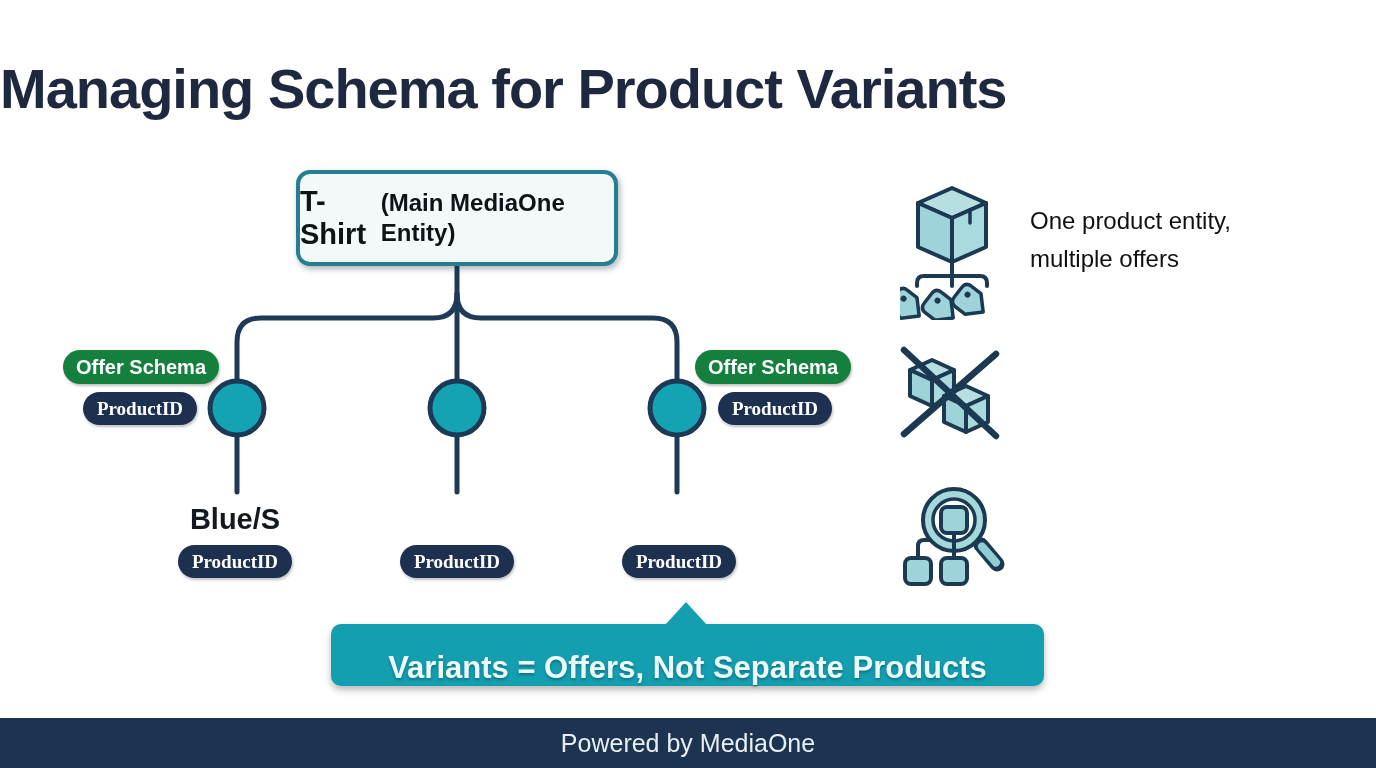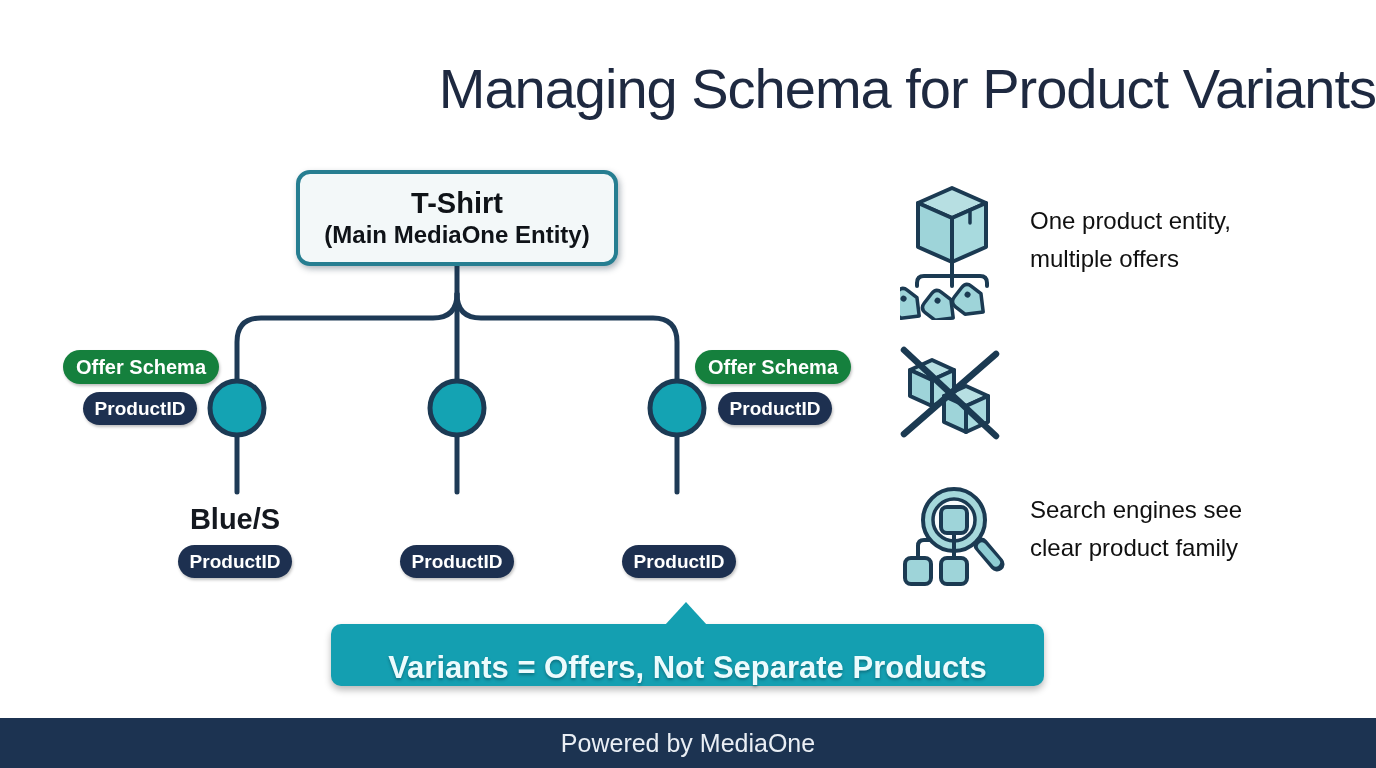--- a/index.html
+++ b/index.html
@@ -4,44 +4,44 @@
 <style>
   html,body{margin:0;padding:0;background:#e8e8e8;}
   .stage{
     position:relative;width:1376px;height:768px;margin:0 auto;
     background:#ffffff;overflow:hidden;
     font-family:"Liberation Sans",sans-serif;
   }
   
   .title{
     position:absolute;left:0;right:0;top:56px;margin:0;
-    text-align:right;font-size:56px;font-weight:400;letter-spacing:-1px;
+    text-align:left;font-size:56px;font-weight:700;letter-spacing:-1px;
     color:#1e2940;
   }
   
   .root-box{
     position:absolute;left:296px;top:170px;width:322px;height:96px;
     box-sizing:border-box;border:4px solid #267e91;border-radius:14px;
     background:#f3f8f9;box-shadow:2px 3px 6px rgba(25,45,65,.35);
-    display:flex;flex-direction:column;align-items:center;justify-content:center;
+    display:flex;flex-direction:row;align-items:center;justify-content:center;
   }
   .root-title{font-size:29px;font-weight:bold;color:#0f1318;line-height:33px;}
   .root-subtitle{font-size:24px;font-weight:bold;color:#0f1318;line-height:30px;}
   
   .tree{position:absolute;left:0;top:0;width:1376px;height:768px;pointer-events:none;}
   
   .offer-pill{
     position:absolute;height:34px;line-height:34px;border-radius:17px;
     background:#15803d;color:#ffffff;font-weight:bold;font-size:20px;
     text-align:center;box-shadow:1px 2px 3px rgba(0,0,0,.25);
   }
   .pid-pill{
     position:absolute;height:33px;line-height:33px;border-radius:17px;
     background:#1d3050;color:#ffffff;font-weight:bold;font-size:19px;
-    text-align:center;box-shadow:1px 2px 3px rgba(0,0,0,.25);
+    text-align:center;box-shadow:1px 2px 3px rgba(0,0,0,.25);font-family:Liberation Serif, serif;
   }
   .offer-left{left:63px;top:350px;width:156px;}
   .offer-right{left:695px;top:350px;width:156px;}
   .pid-left{left:83px;top:392px;width:114px;}
   .pid-right{left:718px;top:392px;width:114px;}
   
   .variant-label{
     position:absolute;top:503px;width:200px;text-align:center;
     font-size:29px;font-weight:bold;color:#14181f;
   }
@@ -170,20 +170,18 @@
     </g>
     <circle cx="58" cy="38" r="31" fill="#a5d8db" stroke="#1b3a52" stroke-width="4"></circle>
     <circle cx="58" cy="38" r="21" fill="#f7fbfc" stroke="#1b3a52" stroke-width="3.5"></circle>
     <line x1="58" y1="48" x2="58" y2="78" stroke="#1b3a52" stroke-width="4"></line>
     <rect x="45" y="25" width="26" height="26" rx="6" fill="#9ed4d9" stroke="#1b3a52" stroke-width="4"></rect>
     <rect x="9" y="76" width="26" height="26" rx="6" fill="#9ed4d9" stroke="#1b3a52" stroke-width="4"></rect>
     <rect x="45" y="76" width="26" height="26" rx="6" fill="#9ed4d9" stroke="#1b3a52" stroke-width="4"></rect>
     <line x1="85" y1="63" x2="101" y2="82" stroke="#1b3a52" stroke-width="15" stroke-linecap="round"></line>
     <line x1="86" y1="64.5" x2="100" y2="80.5" stroke="#8fcdd3" stroke-width="8" stroke-linecap="round"></line>
   </svg>
-  <div class="benefit-text bt3">Search engines see
-clear product family</div>
 
   <div class="footer">
     <div class="footer-text">Powered by MediaOne</div>
   </div>
 
 </div>
 
 </body></html>

